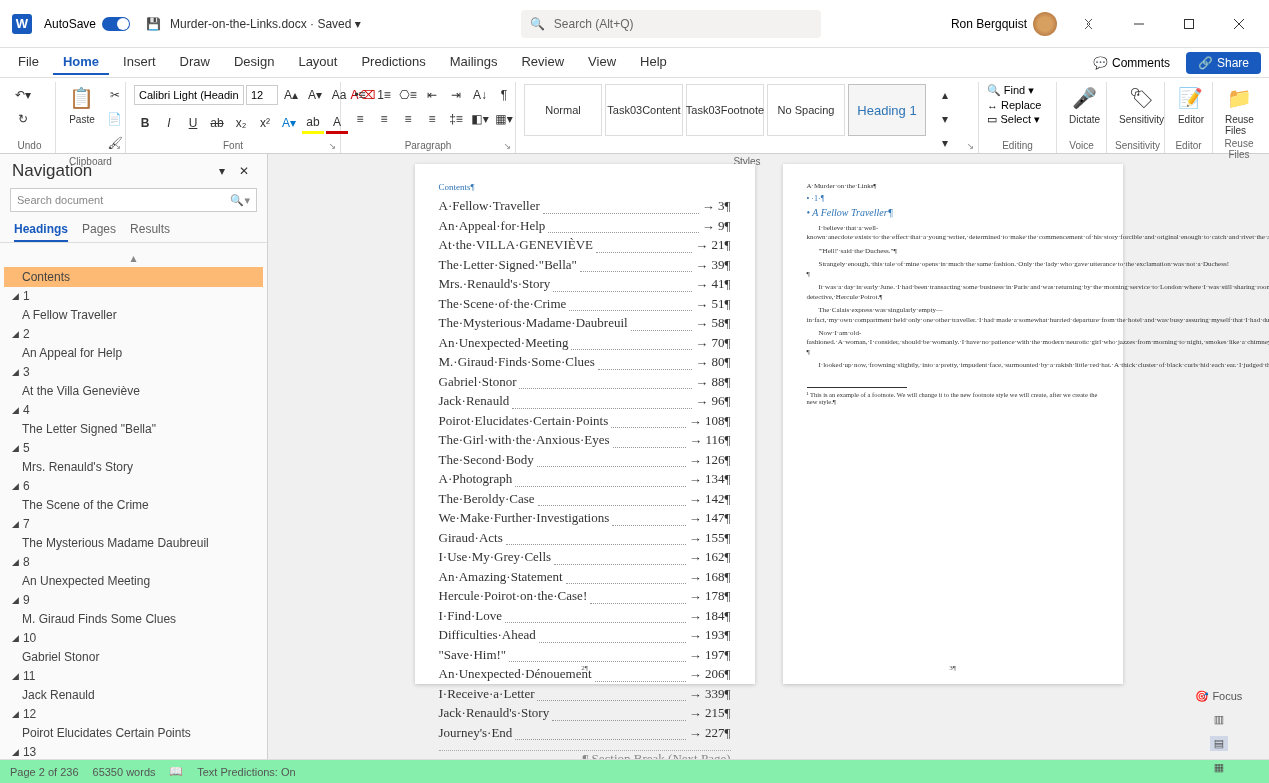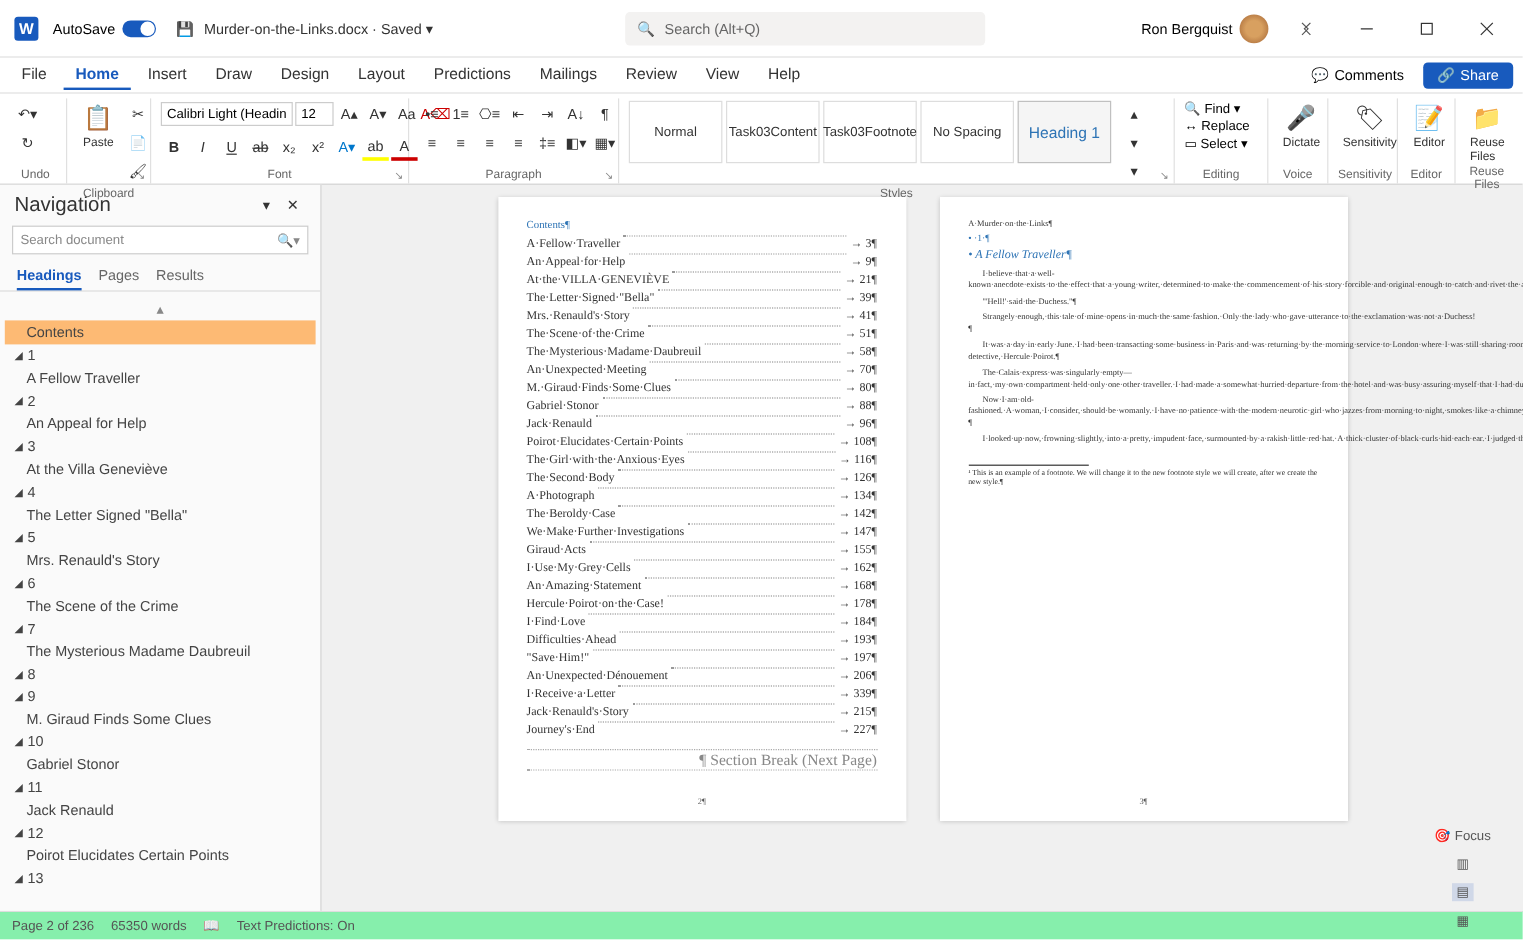--- a/index.html
+++ b/index.html
@@ -61,21 +61,21 @@
 .nav-caret-row { text-align: center; color: #888; padding: 2px; }
 .nav-item { padding: 3px 6px 3px 18px; color: #444; }
 .nav-item.sel { background: #fdba74; }
 .nav-t1 { padding: 2px 6px 2px 8px; color: #444; display: flex; align-items: center; gap: 4px; font-size: 12px; }
 .nav-t1 .tri { font-size: 9px; }
 
 
 .docarea { flex: 1; background: #f0f0f0; overflow: auto; padding: 10px 20px; display: flex; gap: 28px; justify-content: center; }
 .page { background: #fff; width: 340px; height: 520px; box-shadow: 0 1px 4px rgba(0,0,0,0.2); padding: 18px 24px; font-family: Georgia, serif; font-size: 8px; color: #333; position: relative; }
 .toc-title { font-size: 9px; color: #2e74b5; margin-bottom: 4px; }
-.toc-line { display: flex; align-items: flex-start; font-size: 10px; line-height: 1.5; }
+.toc-line { display: flex; align-items: flex-end; font-size: 13px; line-height: 1.5; }
 .toc-line .t { white-space: nowrap; }
 .toc-line .dots { flex: 1; border-bottom: 1px dotted #999; margin: 0 3px 2px; }
 .toc-line .p { white-space: nowrap; }
 .section-break { text-align: right; font-size: 13px; color: #888; margin-top: 8px; border-top: 1px dotted #aaa; border-bottom: 1px dotted #aaa; }
 .page-num-foot { position: absolute; bottom: 12px; left: 0; right: 0; text-align: center; font-size: 7px; color: #555; }
 .p2-head { font-size: 7px; text-align: left; }
 .p2-chap { font-size: 8px; color: #2e74b5; margin: 4px 0; }
 .p2-title { font-size: 10px; color: #2e74b5; margin: 2px 0 6px; font-style: italic; }
 .body-para { font-size: 7px; line-height: 1.35; text-indent: 12px; margin-bottom: 4px; text-align: justify; }
 .footnote-sep { border-top: 1px solid #333; width: 100px; margin-top: 16px; }
@@ -323,20 +323,21 @@
           <div class="nav-item">At the Villa Geneviève</div>
           <div class="nav-t1"><span class="tri">◢</span> 4</div>
           <div class="nav-item">The Letter Signed "Bella"</div>
           <div class="nav-t1"><span class="tri">◢</span> 5</div>
           <div class="nav-item">Mrs. Renauld's Story</div>
           <div class="nav-t1"><span class="tri">◢</span> 6</div>
           <div class="nav-item">The Scene of the Crime</div>
           <div class="nav-t1"><span class="tri">◢</span> 7</div>
           <div class="nav-item">The Mysterious Madame Daubreuil</div>
           <div class="nav-t1"><span class="tri">◢</span> 8</div>
+          <div class="nav-item">An Unexpected Meeting</div>
           <div class="nav-t1"><span class="tri">◢</span> 9</div>
           <div class="nav-item">M. Giraud Finds Some Clues</div>
           <div class="nav-t1"><span class="tri">◢</span> 10</div>
           <div class="nav-item">Gabriel Stonor</div>
           <div class="nav-t1"><span class="tri">◢</span> 11</div>
           <div class="nav-item">Jack Renauld</div>
           <div class="nav-t1"><span class="tri">◢</span> 12</div>
           <div class="nav-item">Poirot Elucidates Certain Points</div>
           <div class="nav-t1"><span class="tri">◢</span> 13</div>
         </div>

